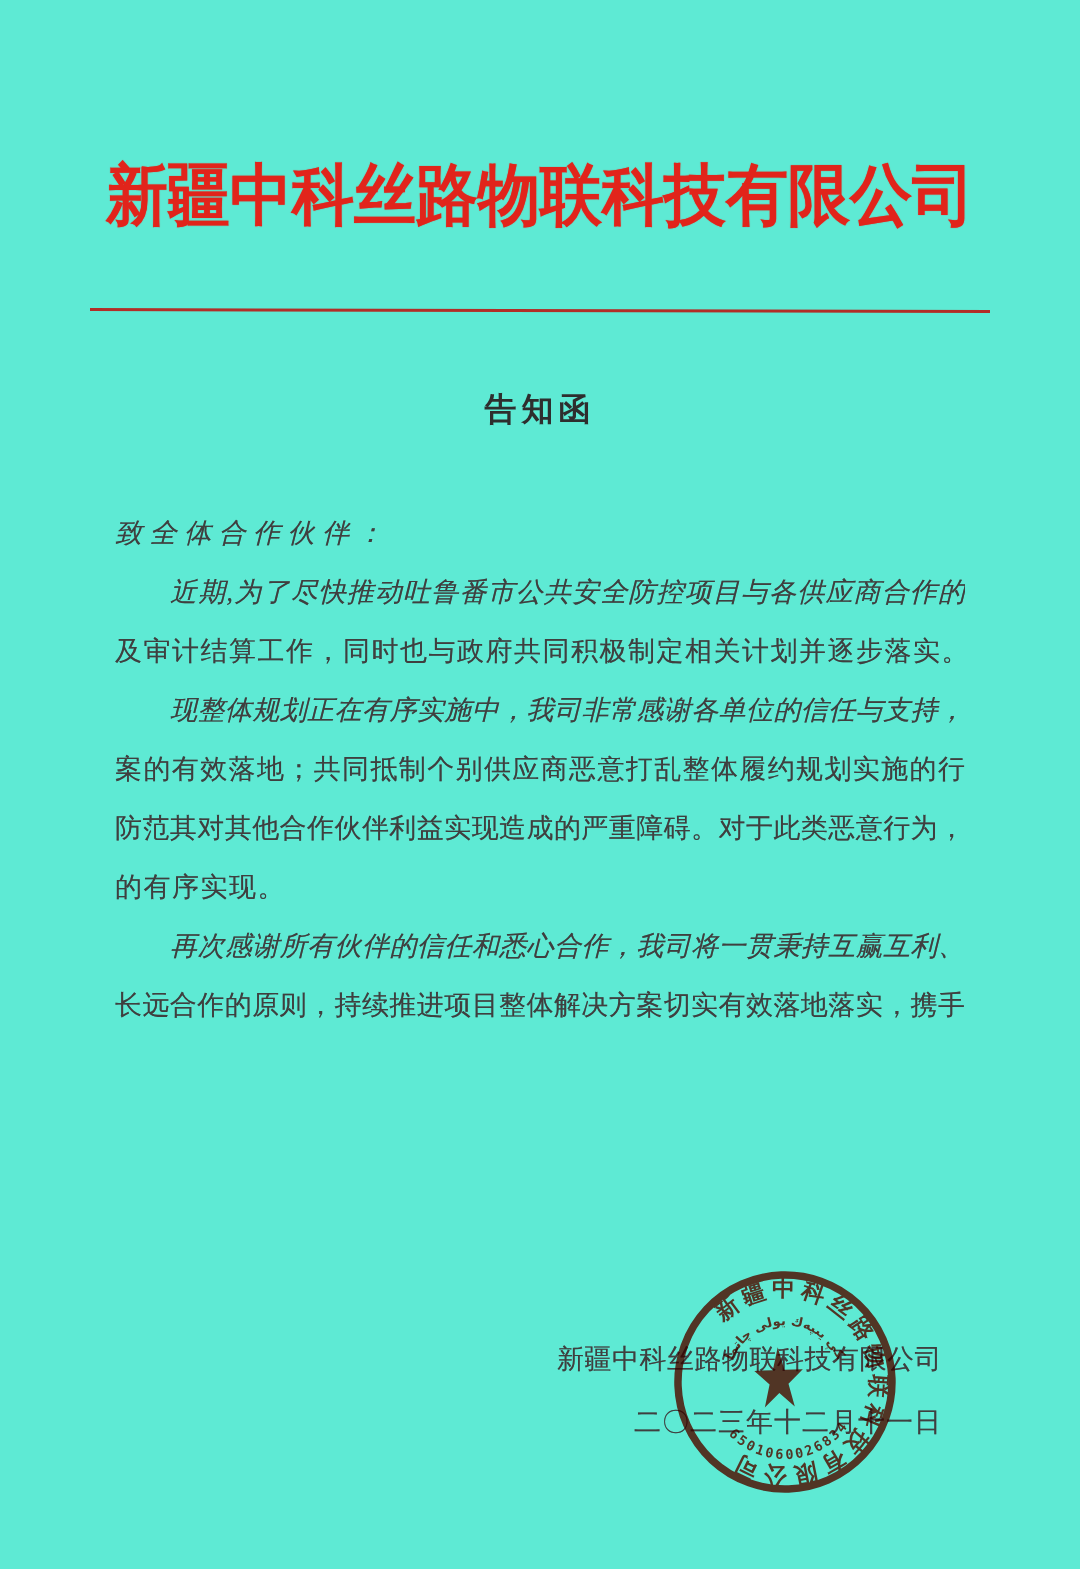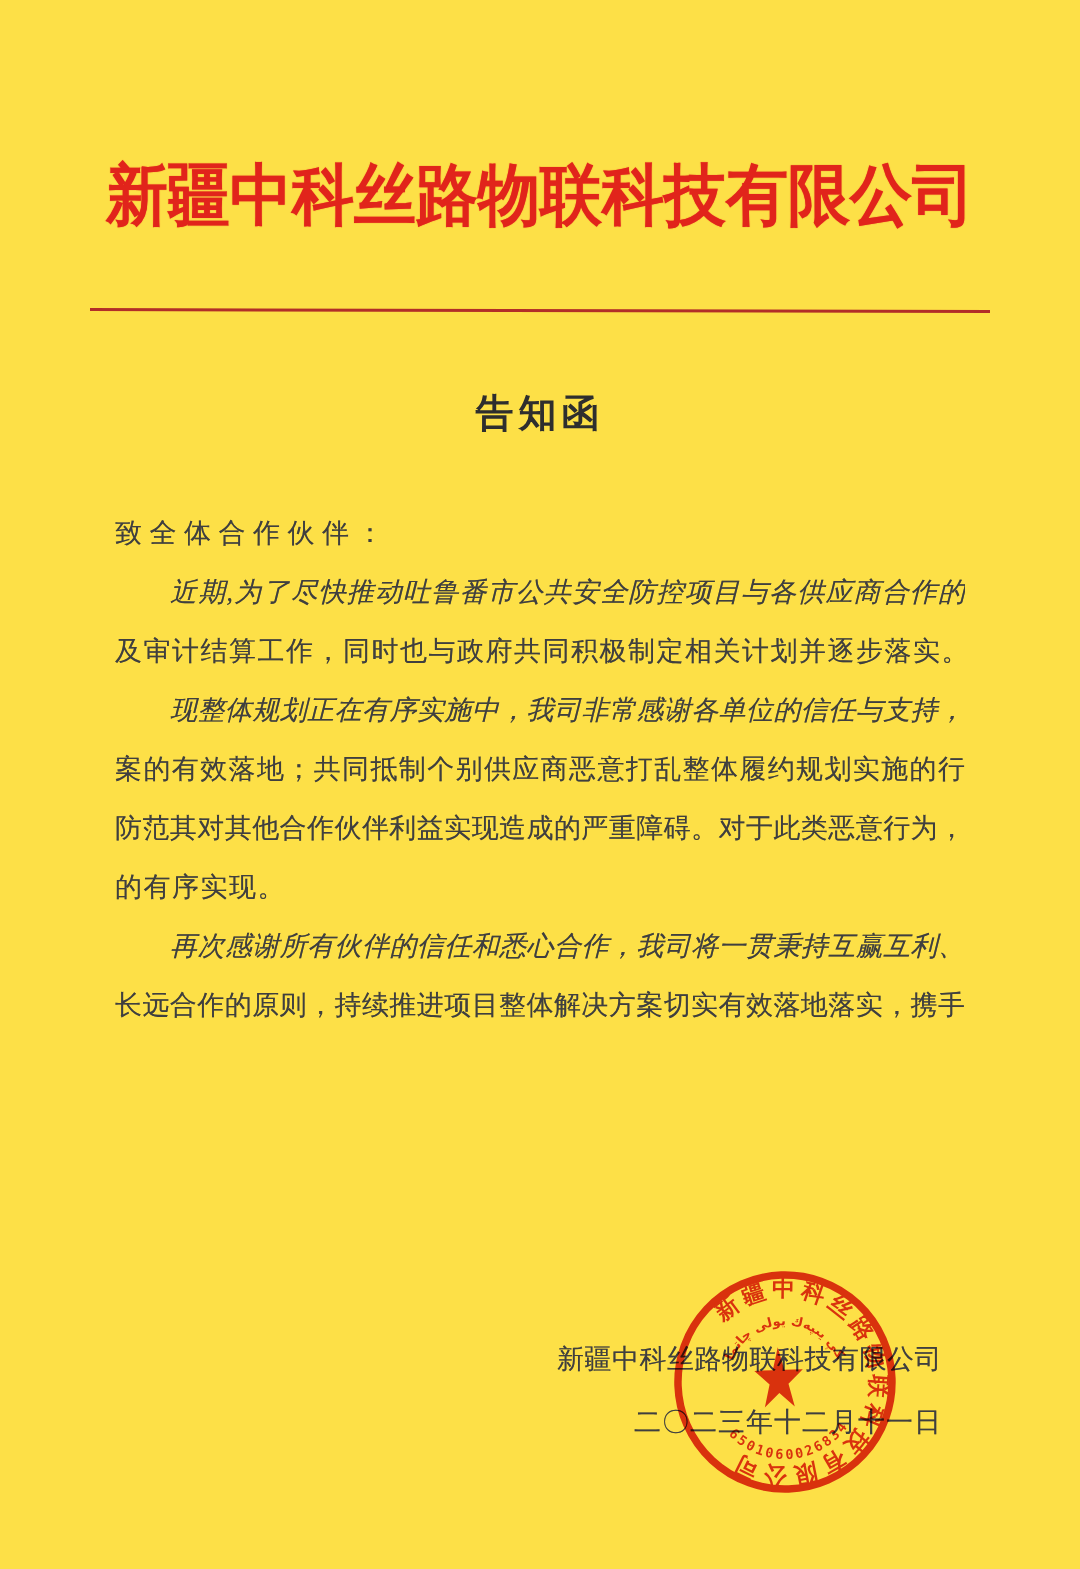--- a/index.html
+++ b/index.html
@@ -1,19 +1,19 @@
 <!DOCTYPE html>
 <html><head>
 <meta charset="utf-8">
 <style>
   html,body{margin:0;padding:0;background:#ffffff;}
   .page{
     position:relative;
     width:1080px;height:1569px;
-    background:#fde047;
+    background:#5eead4;
     overflow:hidden;
     font-family:"Liberation Serif","DejaVu Serif",serif;
   }
   
   .letterhead{
     position:absolute;top:150px;left:0;right:0;
     text-align:center;
     font-family:"Liberation Sans","DejaVu Sans",sans-serif;
     font-weight:900;
     font-size:62px;
@@ -25,21 +25,21 @@
     white-space:nowrap;
   }
   .rule{
     position:absolute;top:309px;left:90px;width:900px;height:3px;
     background:#b22e28;
     transform:rotate(0.12deg);
   }
   .doc-title{
     position:absolute;top:388px;left:0;right:0;
     text-align:center;
-    font-size:38px;
+    font-size:32px;
     font-weight:600;
     color:#2e2e2e;
     letter-spacing:5px;
   }
   
   .body-text{
     position:absolute;top:504px;left:115px;width:850px;
     font-size:27px;
     color:#3f3f3f;
     text-shadow:0 0 .5px rgba(63,63,63,.55);
@@ -50,21 +50,21 @@
     letter-spacing:1.5px;
   }
   .line.fill{
     white-space:normal;
     text-align:justify;
     text-align-last:justify;
     letter-spacing:0;
     overflow:hidden;
   }
   .line.indent{text-indent:55px;font-style:italic;}
-  .line.wide{letter-spacing:7.5px;}
+  .line.wide{letter-spacing:7.5px;font-style:italic;}
   
   .signature{
     position:absolute;top:1328px;right:138px;
     text-align:right;
     font-size:27px;
     color:#3f3f3f;
     text-shadow:0 0 .5px rgba(63,63,63,.55);
   }
   .sig-line{height:63px;line-height:63px;letter-spacing:.5px;white-space:nowrap;}
   .sig-date{letter-spacing:1px;text-align:right;}

